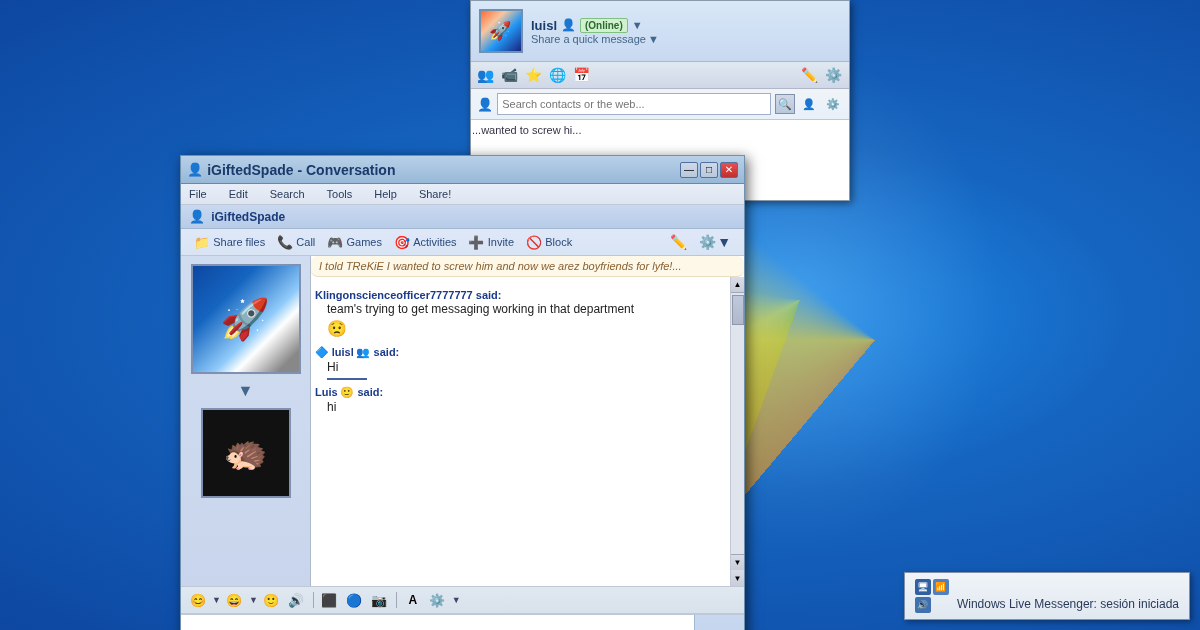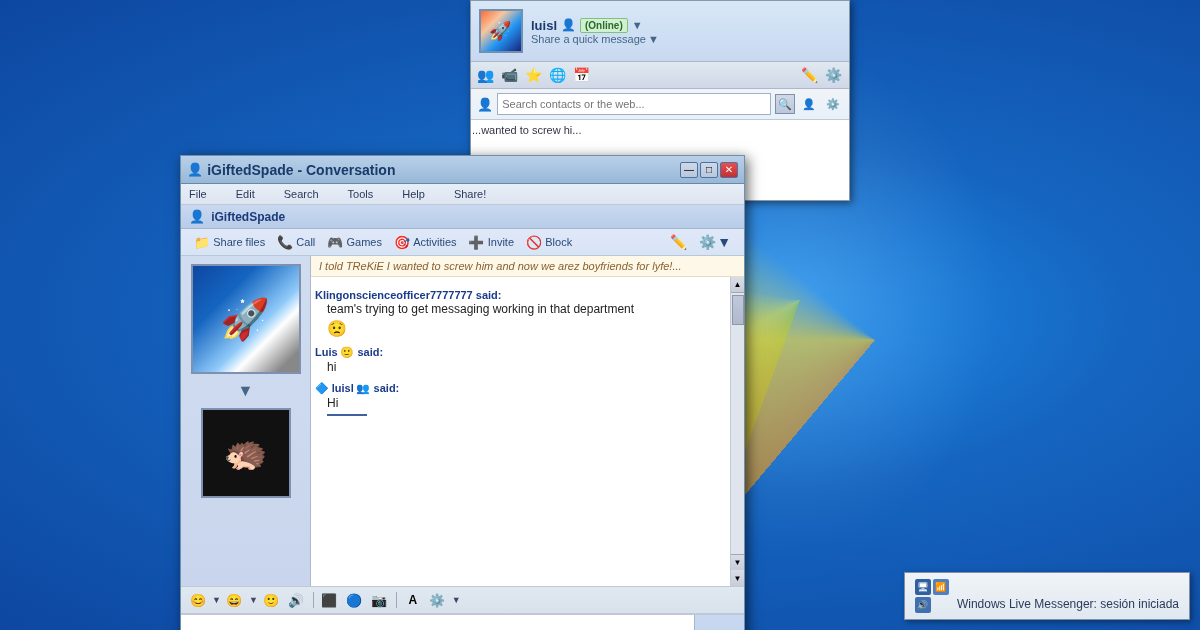--- a/index.html
+++ b/index.html
@@ -244,21 +244,21 @@
     .conv-title-btn.minimize { background: linear-gradient(to bottom, #d0d8e8, #b8c8dc); }
     .conv-title-btn.maximize { background: linear-gradient(to bottom, #d0d8e8, #b8c8dc); }
     .conv-title-btn.close { background: linear-gradient(to bottom, #e85050, #c03030); color: white; }
 
     .conv-menubar {
       display: flex;
       align-items: center;
       padding: 2px 8px;
       background: linear-gradient(to bottom, #e8eef8, #dde5f0);
       border-bottom: 1px solid #c0c8d8;
-      gap: 29px;
+      gap: 22px;
     }
 
     .conv-menu-item {
       font-size: 11px;
       color: #2a3a5a;
       cursor: pointer;
       padding: 2px 0;
     }
 
     .conv-contact-bar {
@@ -378,20 +378,21 @@
     .conv-notice {
       padding: 4px 8px;
       font-size: 11px;
       color: #8a6030;
       background: #fdf8e8;
       border-bottom: 1px solid #e8ddc0;
       font-style: italic;
       overflow: hidden;
       white-space: nowrap;
       text-overflow: ellipsis;
+      border-radius: 7px;
     }
 
     .conv-scrollbar {
       width: 14px;
       background: #e0e4ec;
       border-left: 1px solid #c0c8d8;
       display: flex;
       flex-direction: column;
       align-items: center;
     }
@@ -710,39 +711,39 @@
               <div class="msg-text">
                 <span>team's trying to get messaging working in that department</span>
               </div>
               <div class="msg-text">
                 <span class="msg-emoji">😟</span>
               </div>
             </div>
 
             <div>
               <div class="msg-sender">
-                <span>Luis</span>
-                <span style="font-size:11px;color:#2a7a2a;">🙂</span>
-                <span>said:</span>
-              </div>
-              <div class="msg-text">
-                <span>hi</span>
-              </div>
-            </div>
-
-            <div>
-              <div class="msg-sender">
                 <span style="font-size:11px;color:#2244aa;">🔷</span>
                 <span>luisl</span>
                 <span style="font-size:11px;color:#2a7a2a;">👥</span>
                 <span>said:</span>
               </div>
               <div class="msg-text">
                 <span>Hi</span>
                 <div style="width:40px;height:2px;background:#4060a0;margin-top:2px;"></div>
+              </div>
+            </div>
+
+            <div>
+              <div class="msg-sender">
+                <span>Luis</span>
+                <span style="font-size:11px;color:#2a7a2a;">🙂</span>
+                <span>said:</span>
+              </div>
+              <div class="msg-text">
+                <span>hi</span>
               </div>
             </div>
           </div>
 
           <div class="conv-scrollbar">
             <div class="conv-scroll-up">▲</div>
             <div class="conv-scroll-thumb"></div>
             <div style="flex:1;"></div>
             <div class="conv-scroll-down">▼</div>
             <div class="conv-scroll-down" style="border-top:none;margin-top:0;">▼</div>

